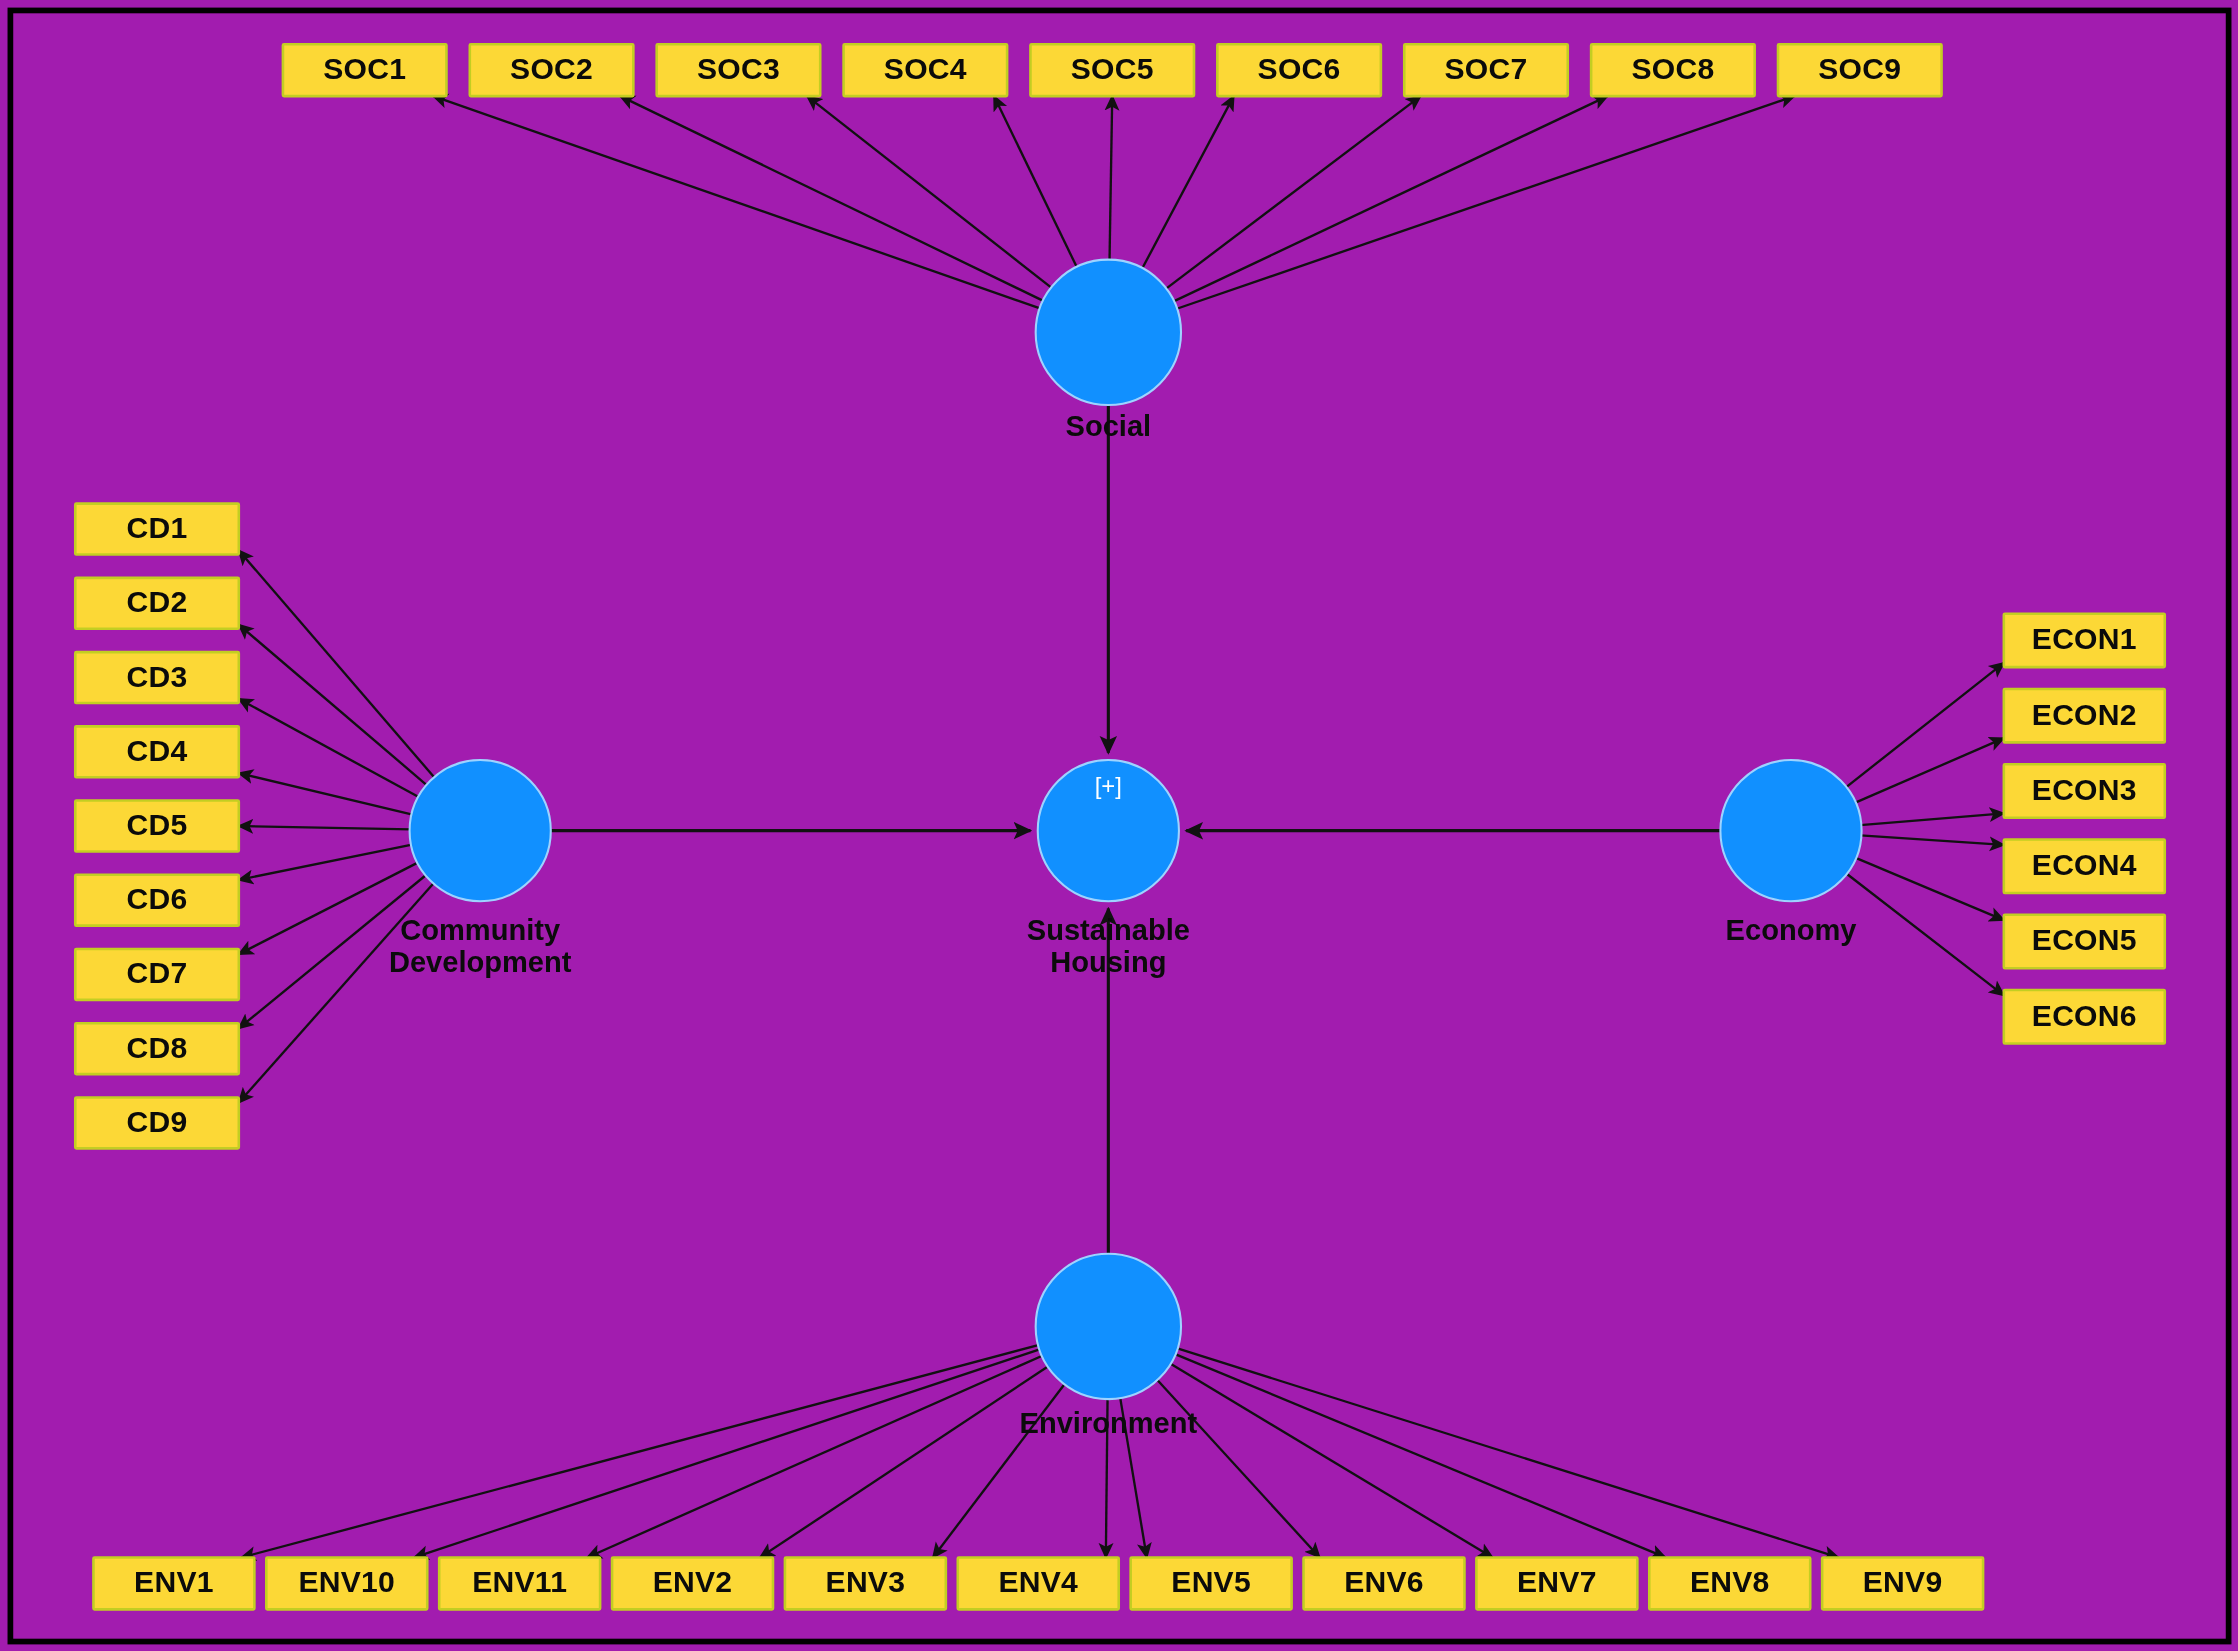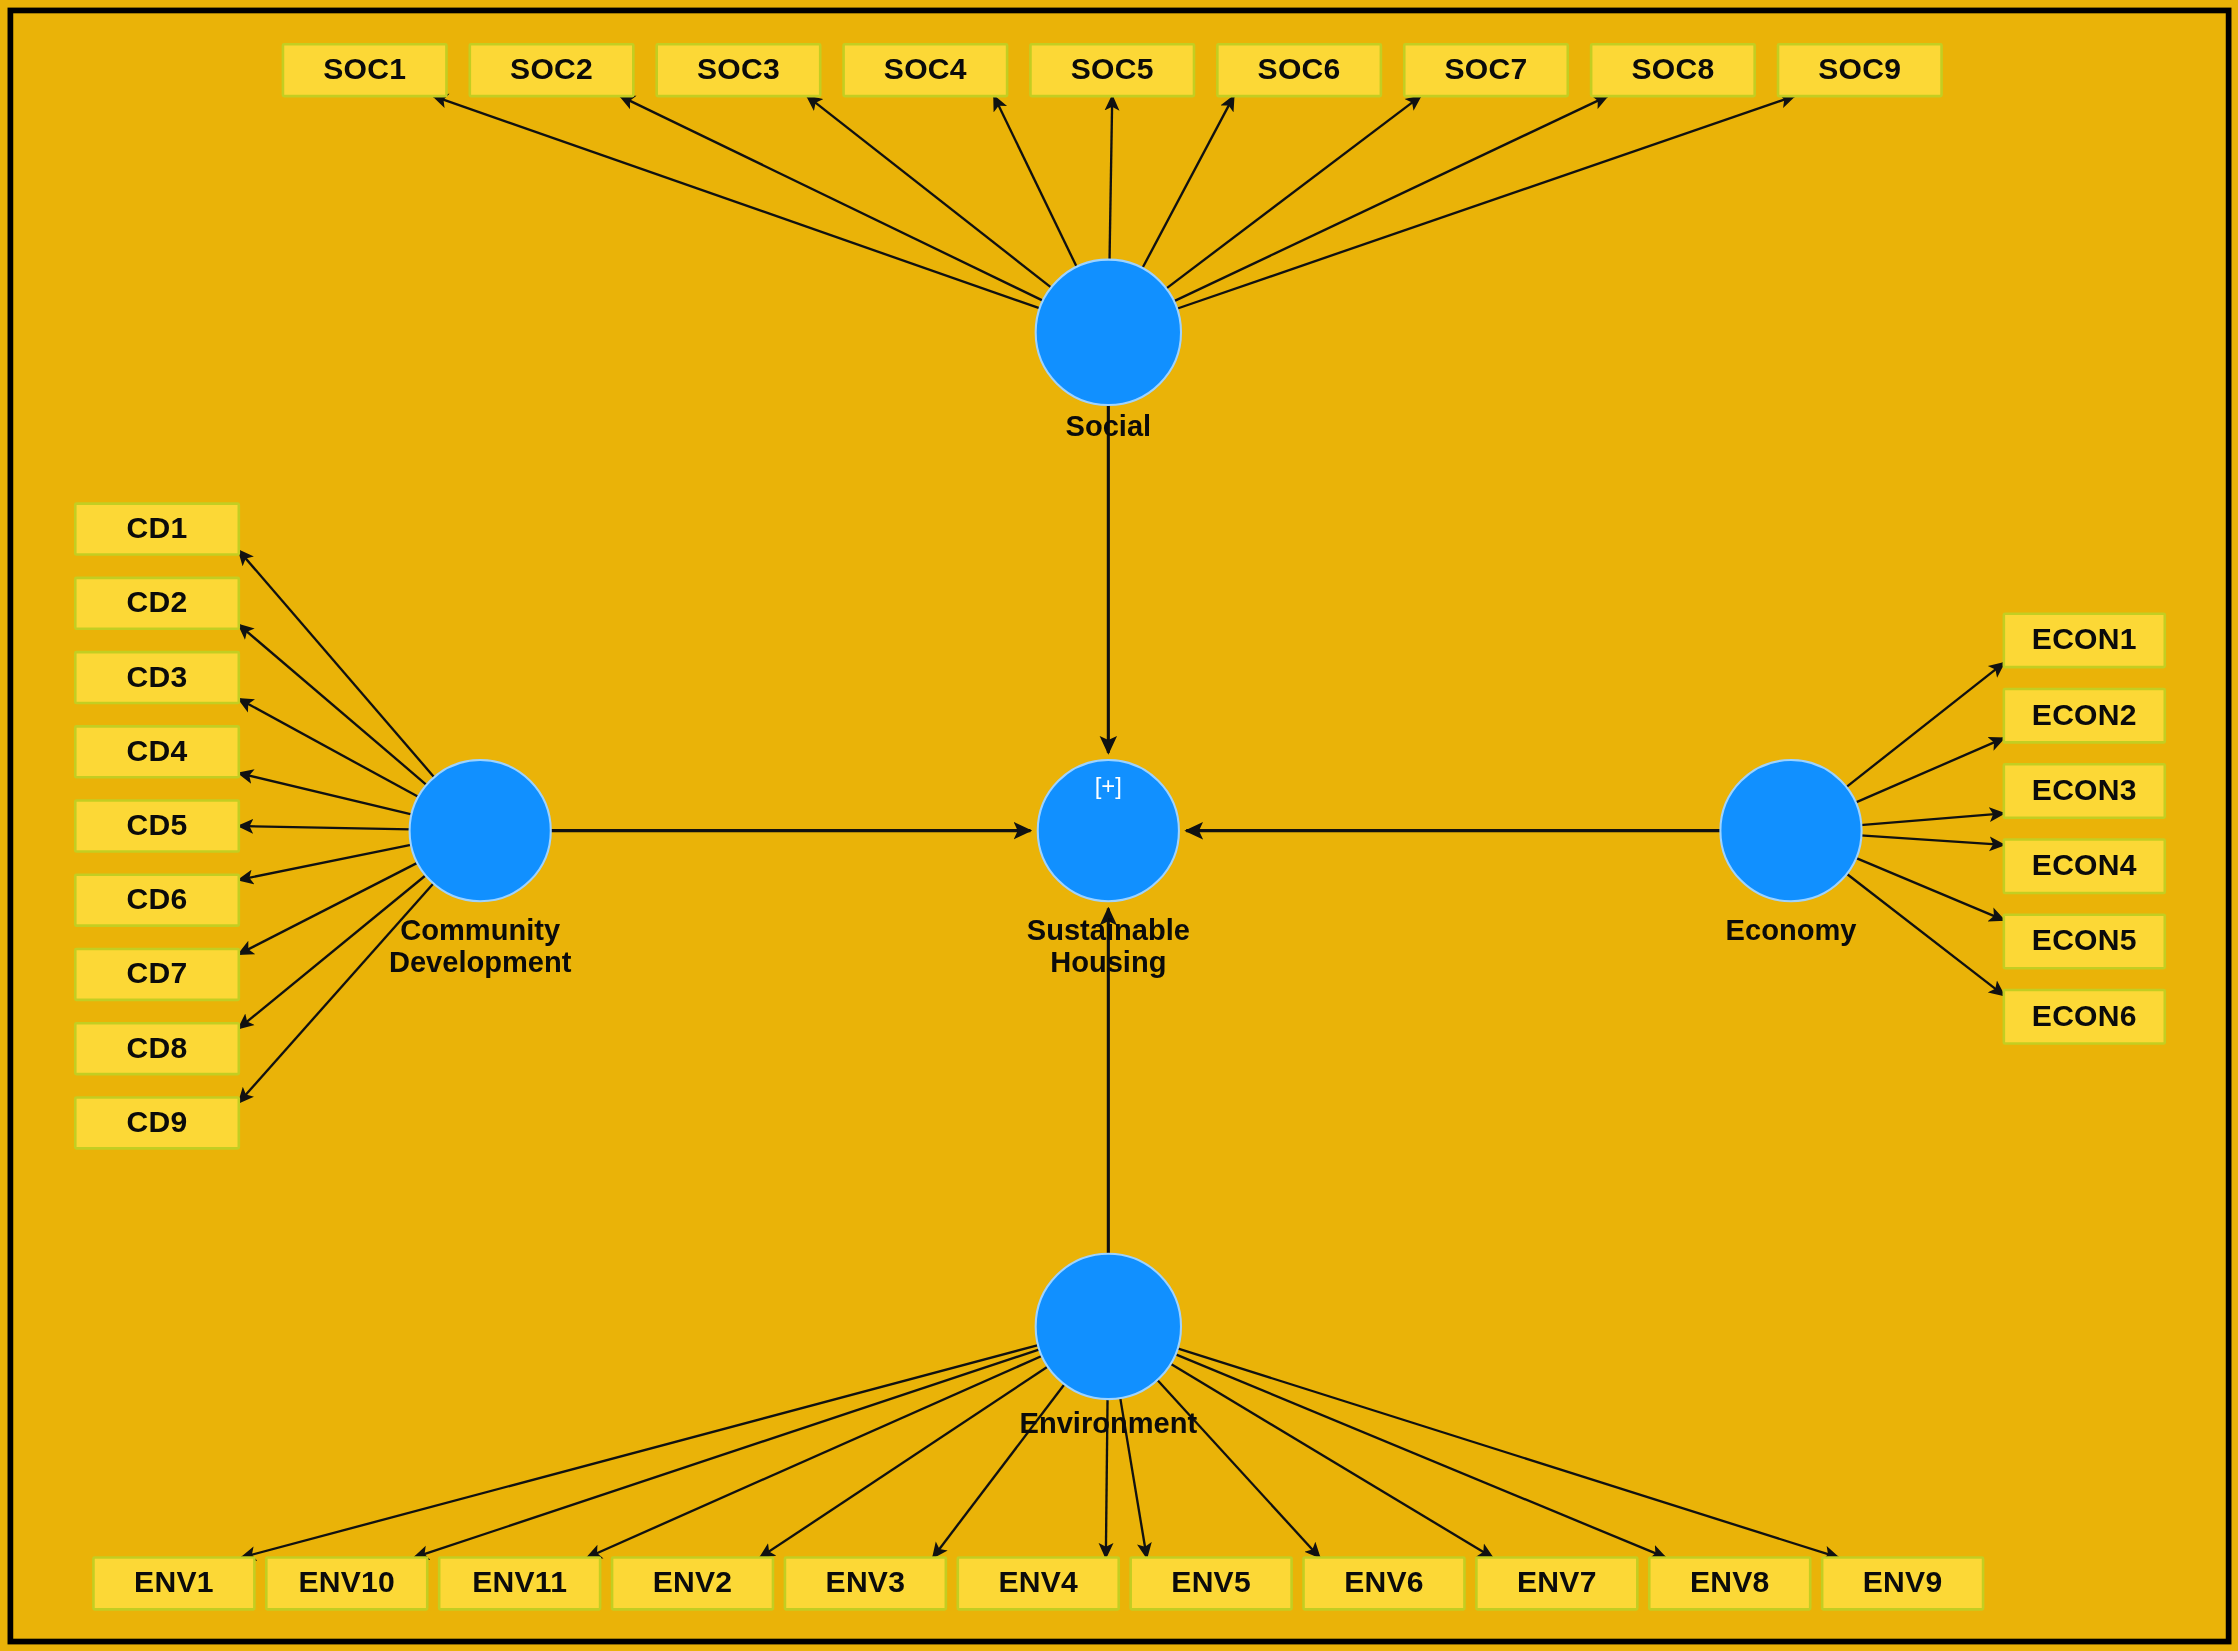--- a/index.html
+++ b/index.html
@@ -11,21 +11,21 @@
   body {
     width: 2239px;
     height: 1652px;
     overflow: hidden;
     font-family: "Liberation Sans", sans-serif;
   }
   #diagram-root {
     position: relative;
     width: 2239px;
     height: 1652px;
-    background: #eab308;
+    background: #a21caf;
   }
   svg#model-canvas {
     display: block;
     width: 2239px;
     height: 1652px;
   }
   .indicator-box-rect {
     fill: #FCD836;
     stroke: #C3CE22;
     stroke-width: 5;

